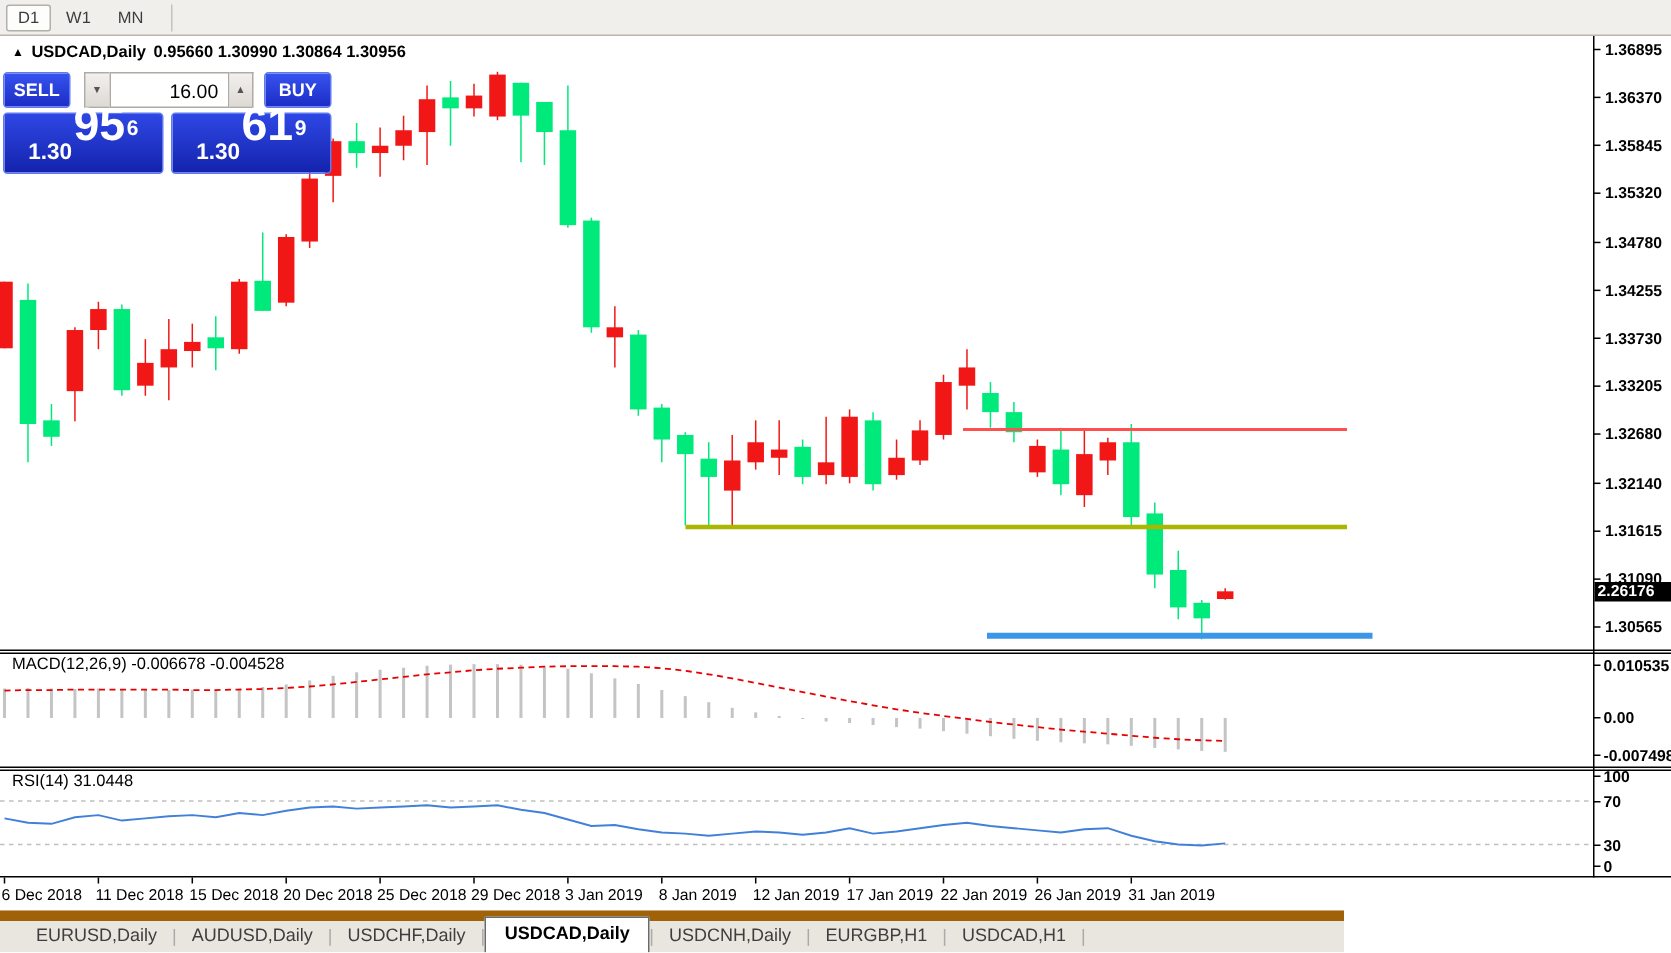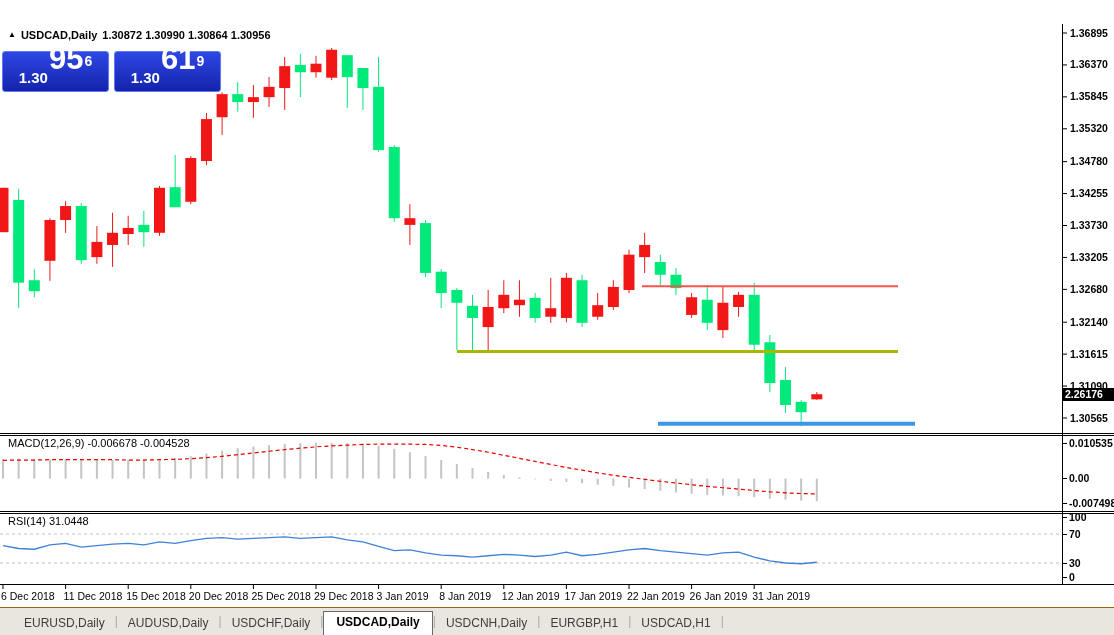--- a/index.html
+++ b/index.html
@@ -43,22 +43,22 @@
   
   .ind-label{position:absolute;left:8px;font-size:11px;color:#000;z-index:4;}
   #macd-label{top:437px;}
   #rsi-label{top:515px;}
 
   
   .price-tag{position:absolute;left:1063px;width:49px;height:13px;background:#000;color:#fff;
              font-size:10.5px;font-weight:700;line-height:13px;padding-left:2px;z-index:4;}
 
   
-  .tabbar{position:absolute;left:0;top:607px;width:1114px;height:28px;background:#e9e6df;
-          border-top:1px solid #a16207;display:flex;align-items:flex-end;box-sizing:border-box;
+  .tabbar{position:absolute;left:0;top:607px;width:896px;height:28px;background:#e9e6df;
+          border-top:7px solid #a16207;display:flex;align-items:flex-end;box-sizing:border-box;
           padding-left:14px;}
   .tab{font-size:12px;color:#3e3e3e;padding:3px 10px 5px 10px;cursor:pointer;white-space:nowrap;}
   .tab.active{background:#fff;border:1px solid #6a6a6a;border-bottom:none;font-weight:700;color:#000;
               padding:3px 12px 6px 12px;margin-bottom:0;}
   .tab-sep{color:#aaa;align-self:center;font-size:12px;padding-bottom:2px;}
 
   svg{position:absolute;left:0;top:0;}
   svg text{font-family:"Liberation Sans",sans-serif;}
 </style>
 </head>
@@ -323,28 +323,43 @@
       <g>
         <line x1="0" x2="1114" y1="433.5" y2="433.5" stroke="#000" stroke-width="1"></line>
         <line x1="0" x2="1114" y1="435.5" y2="435.5" stroke="#000" stroke-width="1"></line>
         <line x1="0" x2="1114" y1="511.5" y2="511.5" stroke="#000" stroke-width="1"></line>
         <line x1="0" x2="1114" y1="513.5" y2="513.5" stroke="#000" stroke-width="1"></line>
         <line x1="0" x2="1114" y1="584.5" y2="584.5" stroke="#000" stroke-width="1"></line>
         <line x1="1062.5" x2="1062.5" y1="24" y2="585" stroke="#000"></line>
       </g>
     </svg>
 
+  <div class="toolbar">
+    <span id="tf-buttons" style="display:flex;">
+        <span class="tf active">D1</span>
+        <span class="tf">W1</span>
+        <span class="tf">MN</span>
+      </span>
+    <span class="toolbar-sep"></span>
+  </div>
 
   <div class="chart-header">
     <span class="marker">▲</span>
     <span>USDCAD,Daily</span>
-    <span style="font-weight:700;">1.30872 1.30990 1.30864 1.30956</span>
+    <span style="font-weight:700;">0.95660 1.30990 1.30864 1.30956</span>
   </div>
 
   <div class="trade-panel">
+    <div class="tp-row1">
+      <button class="btn-trade">SELL</button>
+      <button class="spin down">▼</button>
+      <input class="vol-input" value="16.00" style="">
+      <button class="spin up">▲</button>
+      <button class="btn-trade">BUY</button>
+    </div>
     <div class="tp-row2">
       <div class="price-box">
         <span class="small">1.30</span>
         <span class="big">95</span>
         <span class="pip">6</span>
       </div>
       <div class="price-box">
         <span class="small">1.30</span>
         <span class="big">61</span>
         <span class="pip">9</span>

